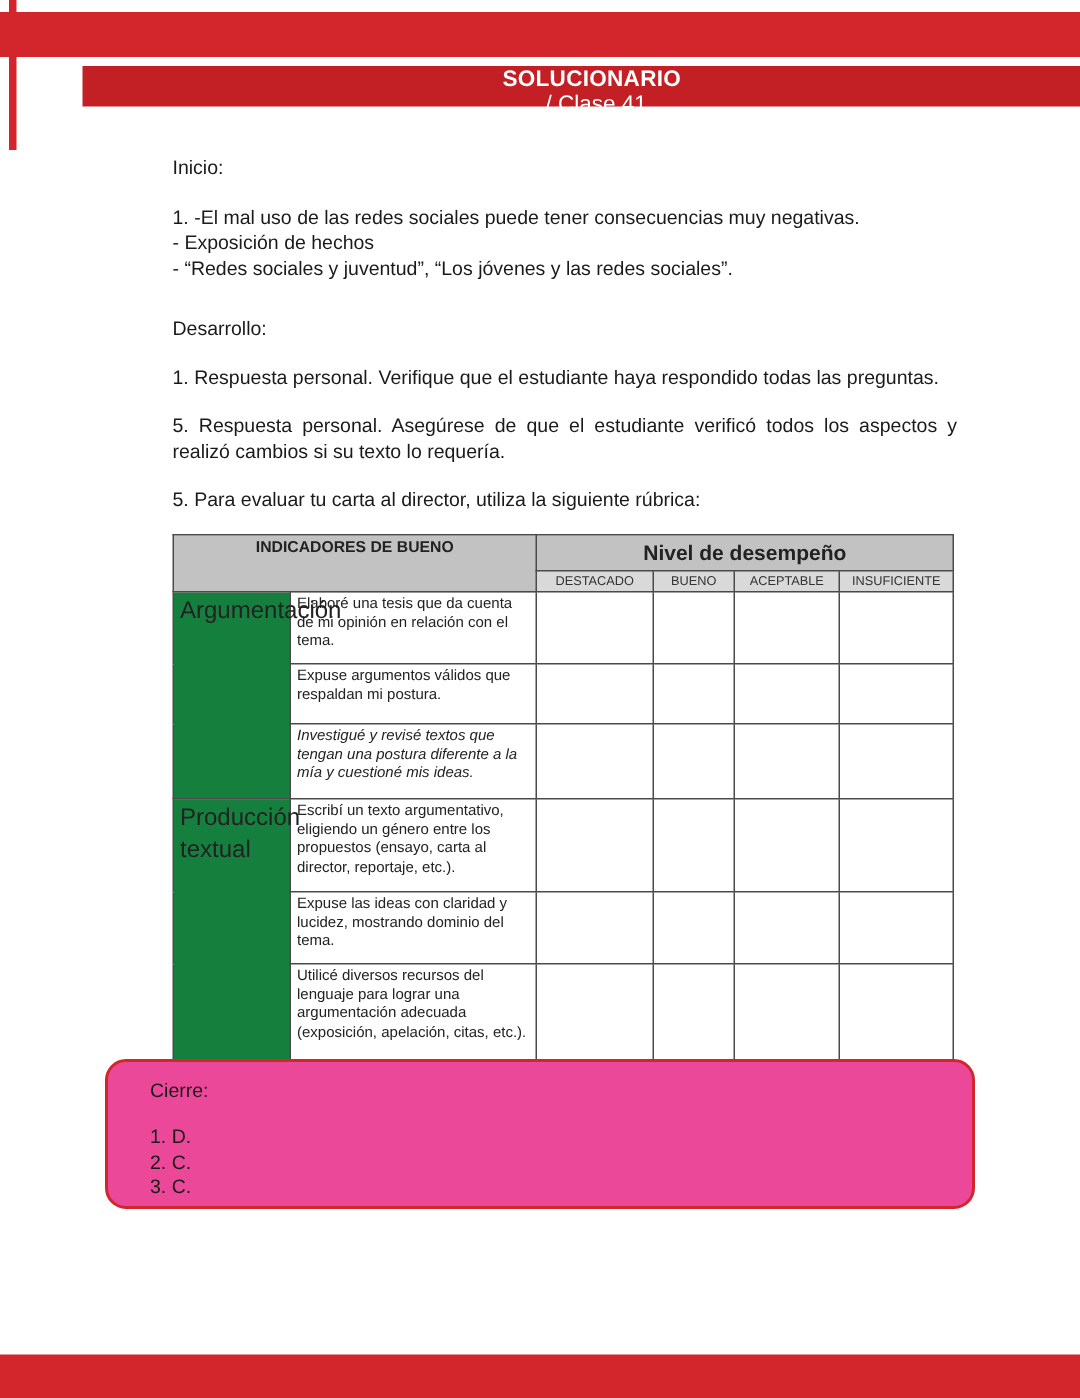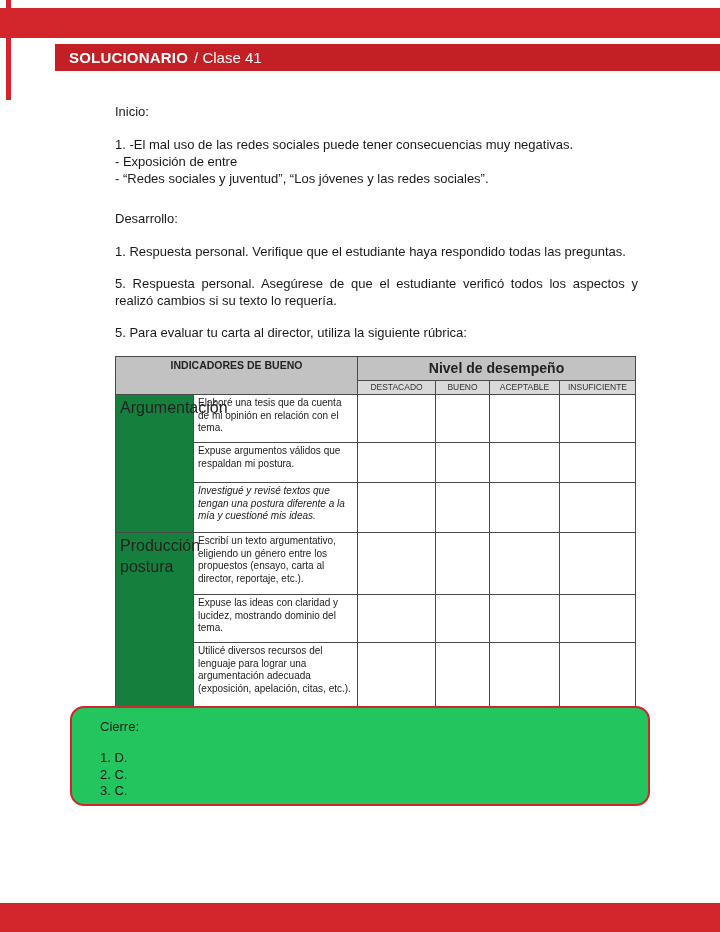--- a/index.html
+++ b/index.html
@@ -11,21 +11,21 @@
   }
   *{ box-sizing:border-box; margin:0; padding:0; }
   html,body{ background:#ffffff; }
   body{ font-family:"Liberation Sans", sans-serif; color:#1a1a1a; }
   .page{ position:relative; width:720px; height:932px; background:#fff; overflow:hidden; margin:0 auto; }
 
   
   .left-strip{ position:absolute; left:6px; top:0; width:5px; height:100px; background:var(--accent-red); }
   .top-bar{ position:absolute; left:0; right:0; top:8px; height:30px; background:var(--accent-red); }
   .header-band{ position:absolute; left:55px; right:0; top:44px; height:27px; background:var(--header-red);
-                display:flex; align-items:center; padding-left:14px; }
+                display:flex; align-items:center; padding-left:14px;flex-direction:column; }
   .header-band .title{ color:#fff; font-weight:bold; font-size:15px; letter-spacing:.2px; }
   .header-band .title-sep{ color:#fff; font-weight:normal; font-size:15px; margin-left:6px; }
   .bottom-bar{ position:absolute; left:0; right:0; bottom:0; height:29px; background:var(--accent-red); }
 
   
   .content{ position:absolute; left:115px; top:103px; width:523px; font-size:13px; line-height:1.32; }
   .heading{ font-weight:normal; margin-bottom:16px; }
   .line{ margin:0; }
   .big-gap{ height:22px; }
   .para{ text-align:justify; margin-bottom:15px; }
@@ -41,21 +41,21 @@
   td.level-cell{ background:#fff; }
   tbody tr:nth-child(1){ height:48px; }
   tbody tr:nth-child(2){ height:40px; }
   tbody tr:nth-child(3){ height:50px;font-style:italic; }
   tbody tr:nth-child(4){ height:62px; }
   tbody tr:nth-child(5){ height:48px; }
   tbody tr:nth-child(6){ height:64px; }
 
   
   .cierre-box{ position:absolute; left:70px; top:706px; width:580px; height:100px;
-               border:2.5px solid var(--accent-red); border-radius:14px; background:#22c55e;
+               border:2.5px solid var(--accent-red); border-radius:14px; background:#ec4899;
                padding:11px 0 0 28px; font-size:13px; }
   .cierre-box .heading{ margin-bottom:16px; }
   .answer{ line-height:1.28; }
 </style>
 </head>
 <body>
 
 <div class="page">
 
   <div class="left-strip"></div>
@@ -63,21 +63,21 @@
 
   <div class="header-band">
     <span class="title">SOLUCIONARIO</span>
     <span class="title-sep">/ Clase 41</span>
   </div>
 
   <div class="content">
 
     <div class="heading">Inicio:</div>
     <div class="line">1. -El mal uso de las redes sociales puede tener consecuencias muy negativas.</div>
-    <div class="line">- Exposición de entre</div>
+    <div class="line">- Exposición de hechos</div>
     <div class="line">- “Redes sociales y juventud”, “Los jóvenes y las redes sociales”.</div>
 
     <div class="big-gap"></div>
 
     <div class="heading">Desarrollo:</div>
     <p class="para">1. Respuesta personal. Verifique que el estudiante haya respondido todas las preguntas.</p>
     <p class="para">5. Respuesta personal. Asegúrese de que el estudiante verificó todos los aspectos y realizó cambios si su texto lo requería.</p>
     <p class="para">5. Para evaluar tu carta al director, utiliza la siguiente rúbrica:</p>
 
     <table class="rubric">
@@ -118,21 +118,21 @@
             <td class="level-cell"></td>
           </tr>
           <tr>
             <td class="ind-cell">Investigué y revisé textos que tengan una postura diferente a la mía y cuestioné mis ideas.</td>
             <td class="level-cell"></td>
             <td class="level-cell"></td>
             <td class="level-cell"></td>
             <td class="level-cell"></td>
           </tr>
           <tr>
-            <td class="cat-cell" rowspan="3">Producción postura</td>
+            <td class="cat-cell" rowspan="3">Producción textual</td>
             <td class="ind-cell">Escribí un texto argumentativo, eligiendo un género entre los propuestos (ensayo, carta al director, reportaje, etc.).</td>
             <td class="level-cell"></td>
             <td class="level-cell"></td>
             <td class="level-cell"></td>
             <td class="level-cell"></td>
           </tr>
           <tr>
             <td class="ind-cell">Expuse las ideas con claridad y lucidez, mostrando dominio del tema.</td>
             <td class="level-cell"></td>
             <td class="level-cell"></td>

